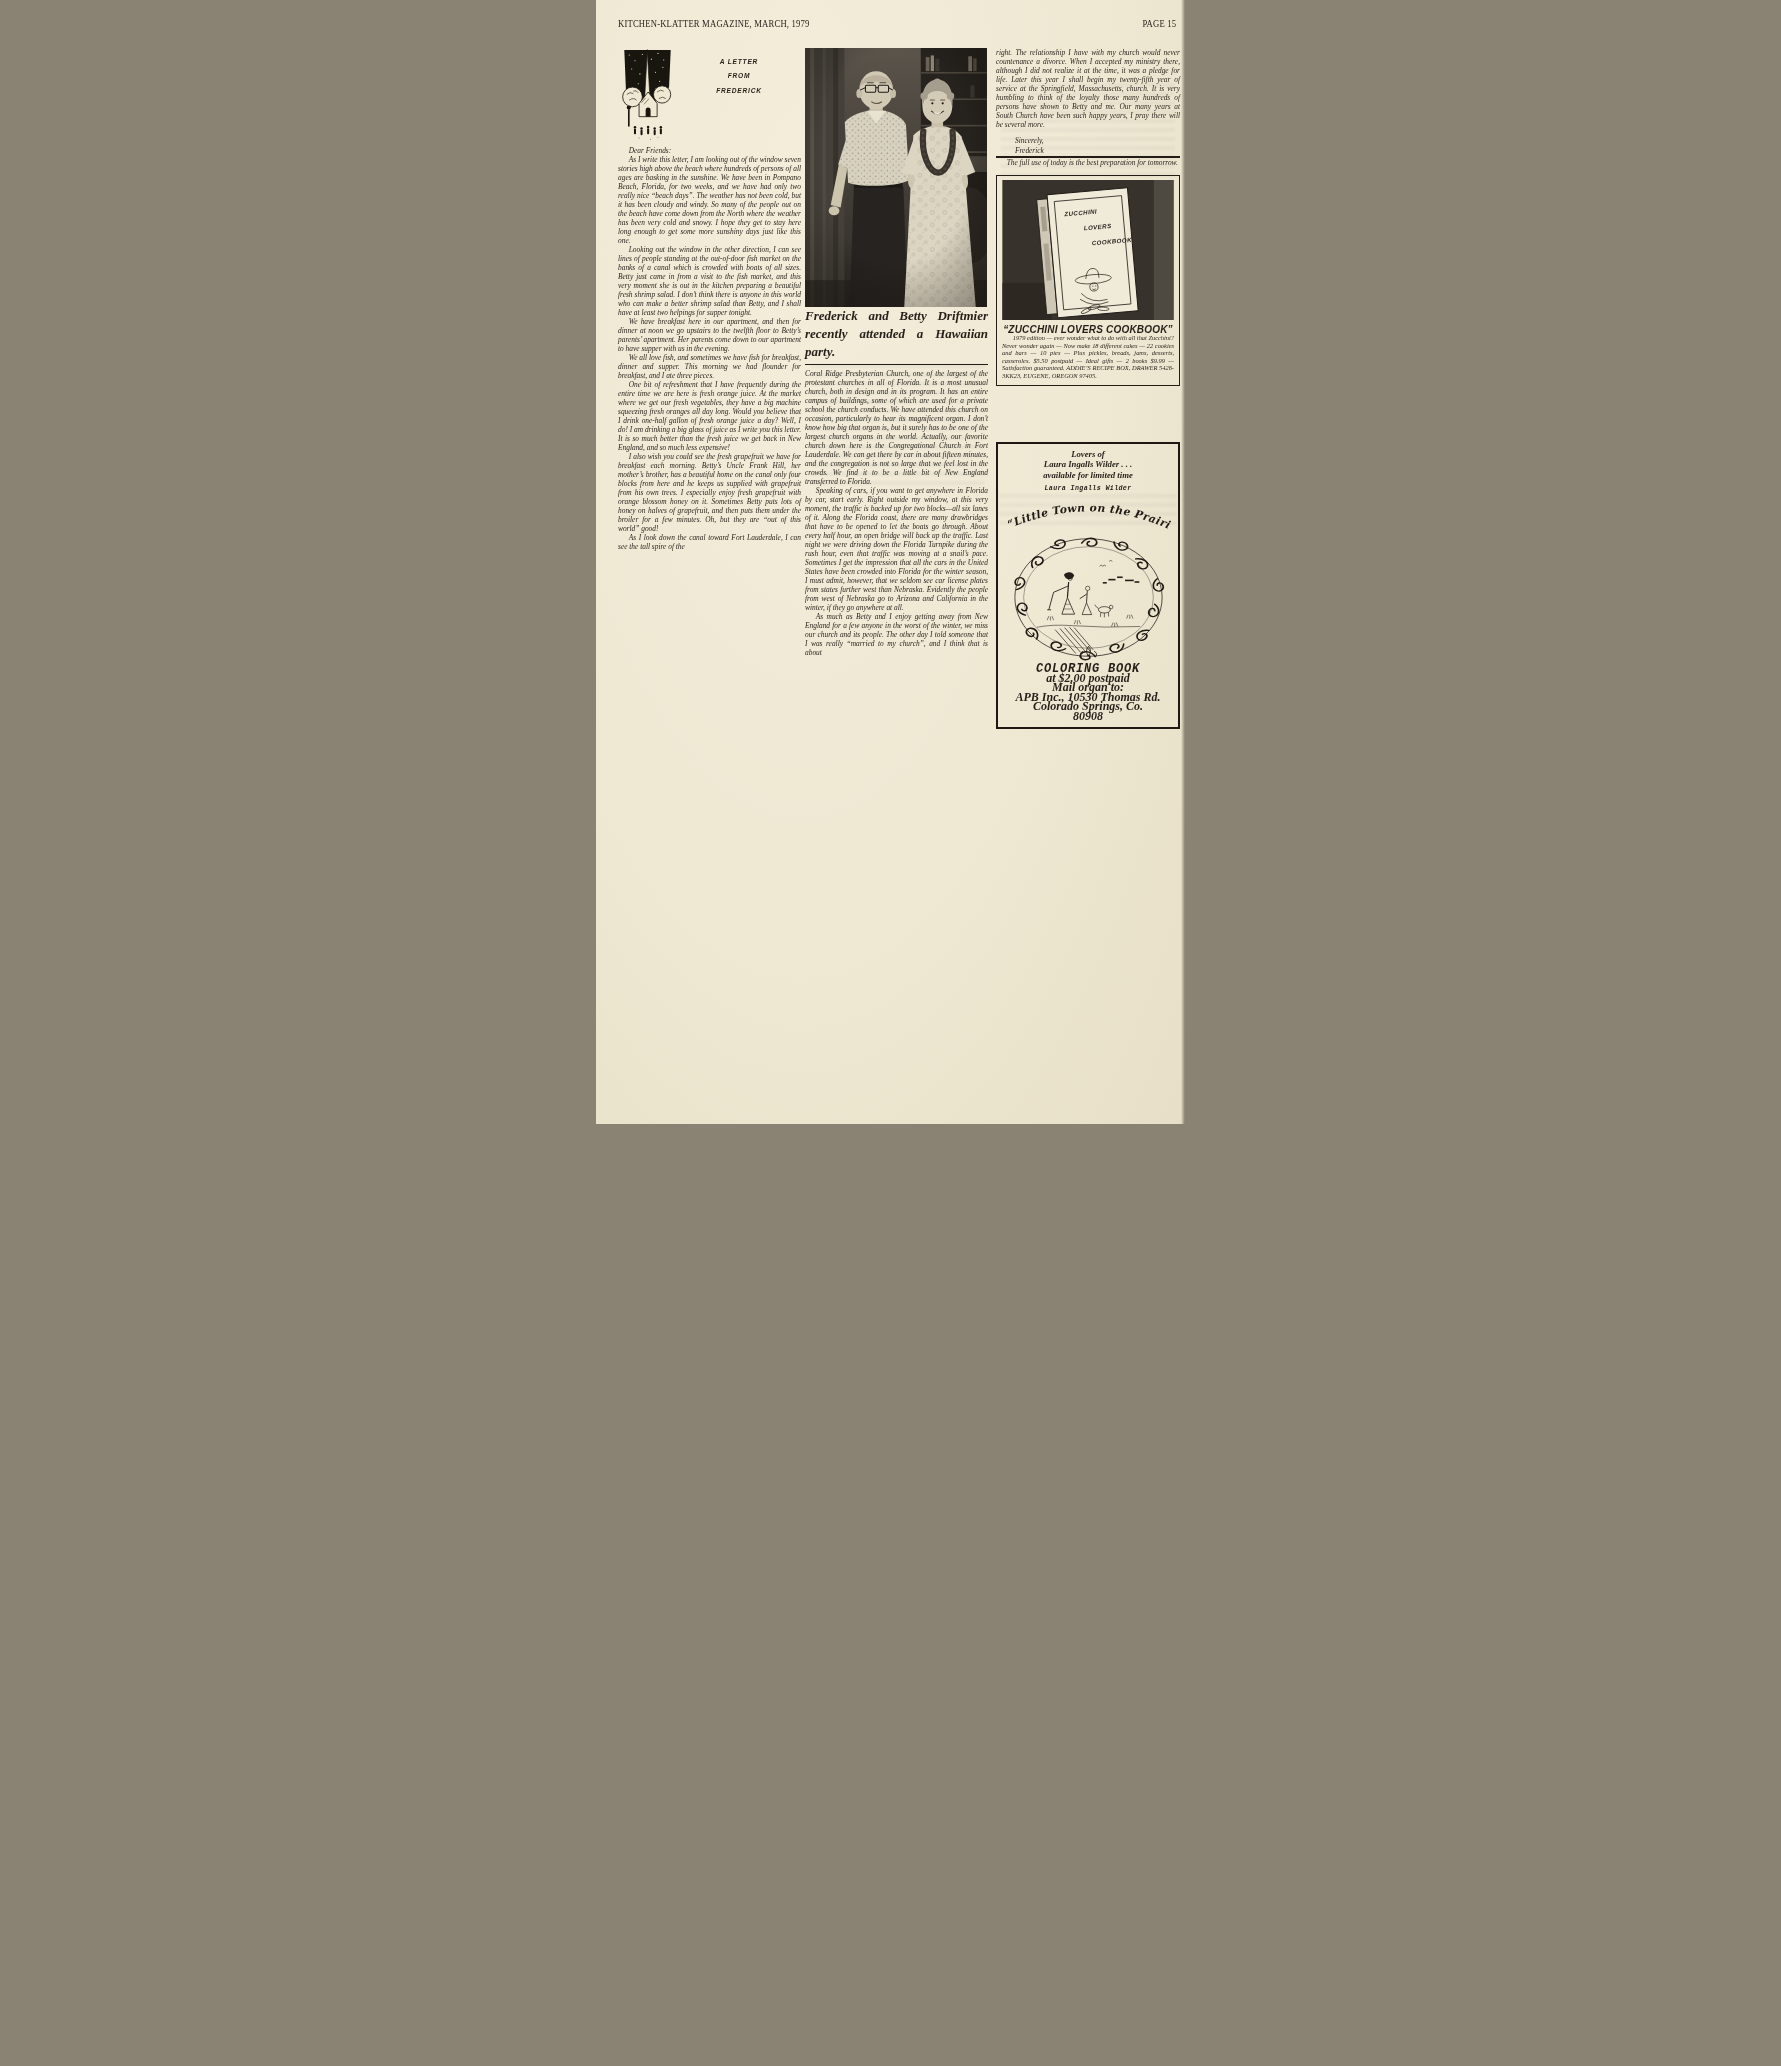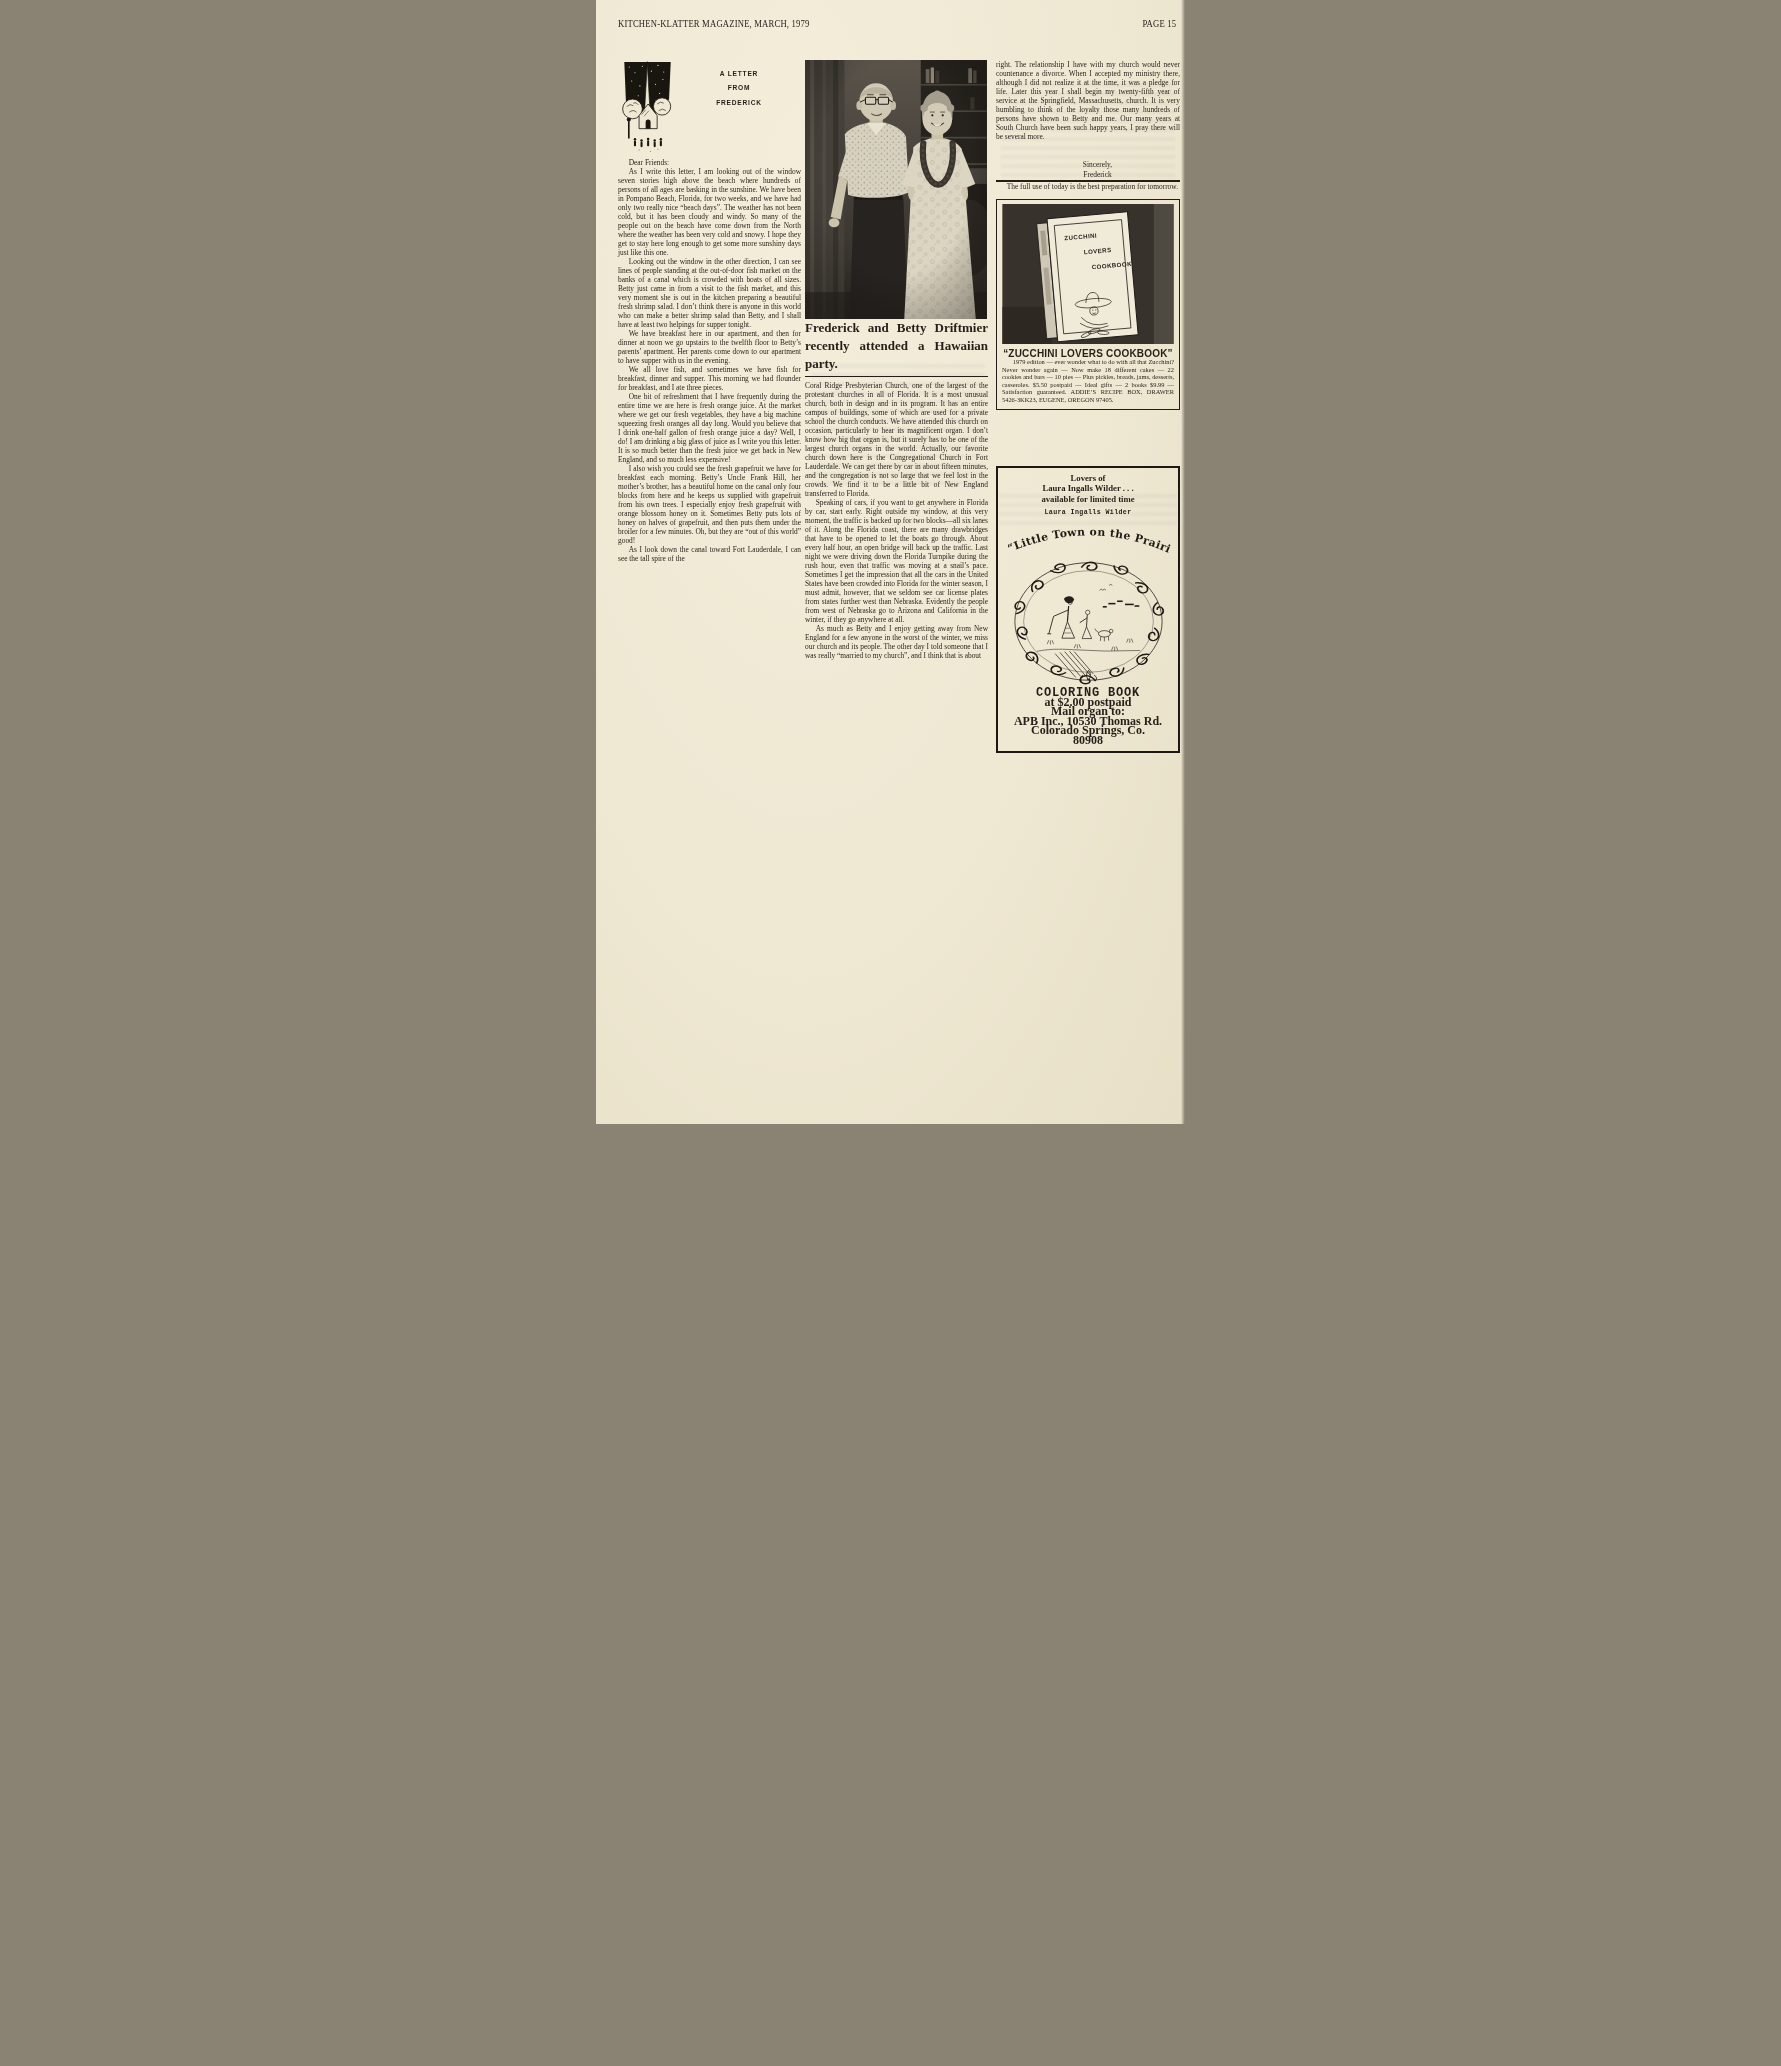--- a/index.html
+++ b/index.html
@@ -15,38 +15,38 @@
   .scan-edge{position:absolute;right:0;top:0;bottom:0;width:3.7px;
     background:linear-gradient(90deg,rgba(40,33,24,0) 0%,rgba(40,33,24,.5) 100%);}
   .ghost{position:absolute;opacity:.06;filter:blur(0.8px);pointer-events:none;
     background:repeating-linear-gradient(180deg,#5a6878 0 3.7px,transparent 3.7px 9px);}
   
   .masthead{position:absolute;top:18px;left:22px;right:8.3px;display:flex;justify-content:space-between;align-items:baseline;}
   .masthead .mt{font-size:10.3px;letter-spacing:0.2px;white-space:nowrap;display:inline-block;transform:scale(.84,1.1);}
   .masthead .mt.left{transform-origin:left bottom;}
   .masthead .mt.right{transform-origin:right bottom;}
   
-  .col{position:absolute;top:60px;text-align:justify;font-size:7.4px;line-height:9px;}
+  .col{position:absolute;top:48px;text-align:justify;font-size:7.4px;line-height:9px;font-style:italic;}
   .col p{margin:0;text-indent:10.7px;}
   .col p.noindent{text-indent:0;}
   #col1{left:22px;width:183px;}
   #col2{left:209px;width:183px;}
   #col3{left:400px;width:184px;}
   .letterhead{position:relative;height:98px;}
   .letterhead svg{position:absolute;left:2.5px;top:0.8px;}
   .lh-title{position:absolute;left:59px;right:0;top:6.6px;text-align:center;
     font-family:"Liberation Sans",sans-serif;font-weight:bold;font-size:6.6px;letter-spacing:0.8px;line-height:14.5px;}
   .salutation{margin-top:3.3px;text-indent:0;}
   
   .photo-wrap{width:182px;height:259px;background:#35312b;}
   .caption{margin-top:3.3px;font-weight:bold;font-size:13px;line-height:18px;text-align:justify;}
   .rule{height:1.2px;background:#221d17;margin:2.9px 0 3.7px 0;}
   .rule.thick{height:1.7px;margin:0;}
   
-  .signoff{margin-top:19px;text-align:center;line-height:10px;padding-left:19px;text-indent:0;}
+  .signoff{margin-top:7px;line-height:10px;padding-left:19px;text-indent:0;}
   .r3rule{margin-top:22px;}
   .aphorism{margin-top:9px;}
   
   .ad-box{border:1.2px solid #221d17;margin-top:8.3px;padding:4.1px 5px 5px 5px;}
   .ad-headline{margin-top:5px;text-align:center;font-family:"Liberation Sans",sans-serif;
     font-weight:bold;font-size:10px;letter-spacing:0.2px;}
   .ad-body{margin-top:2.9px;font-size:6.4px;line-height:7.6px;text-align:justify;text-indent:0;}
   
   .wilder-box{border:2.5px solid #1d1813;margin-top:56px;padding:5px 4.1px 5.8px 4.1px;text-align:center;}
   .w-head{font-weight:bold;font-size:8.7px;line-height:10.7px;}

